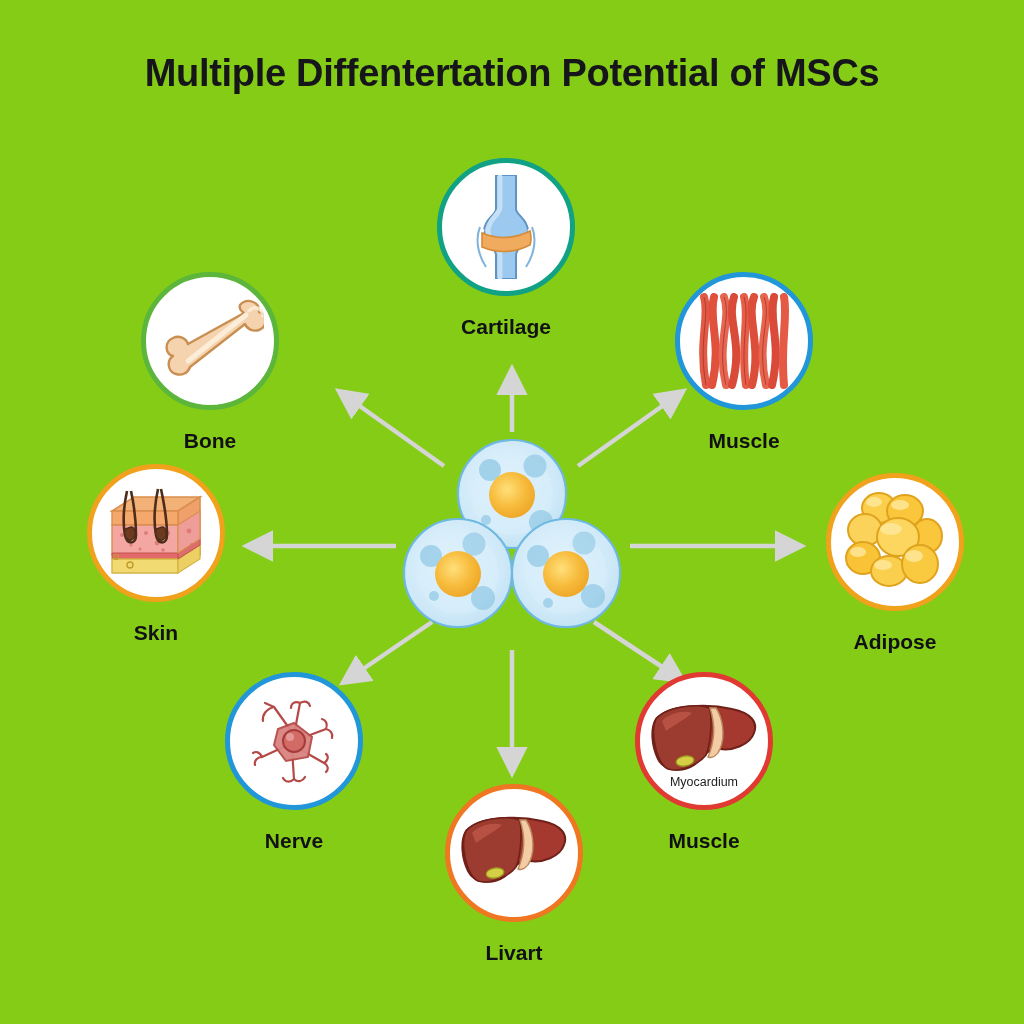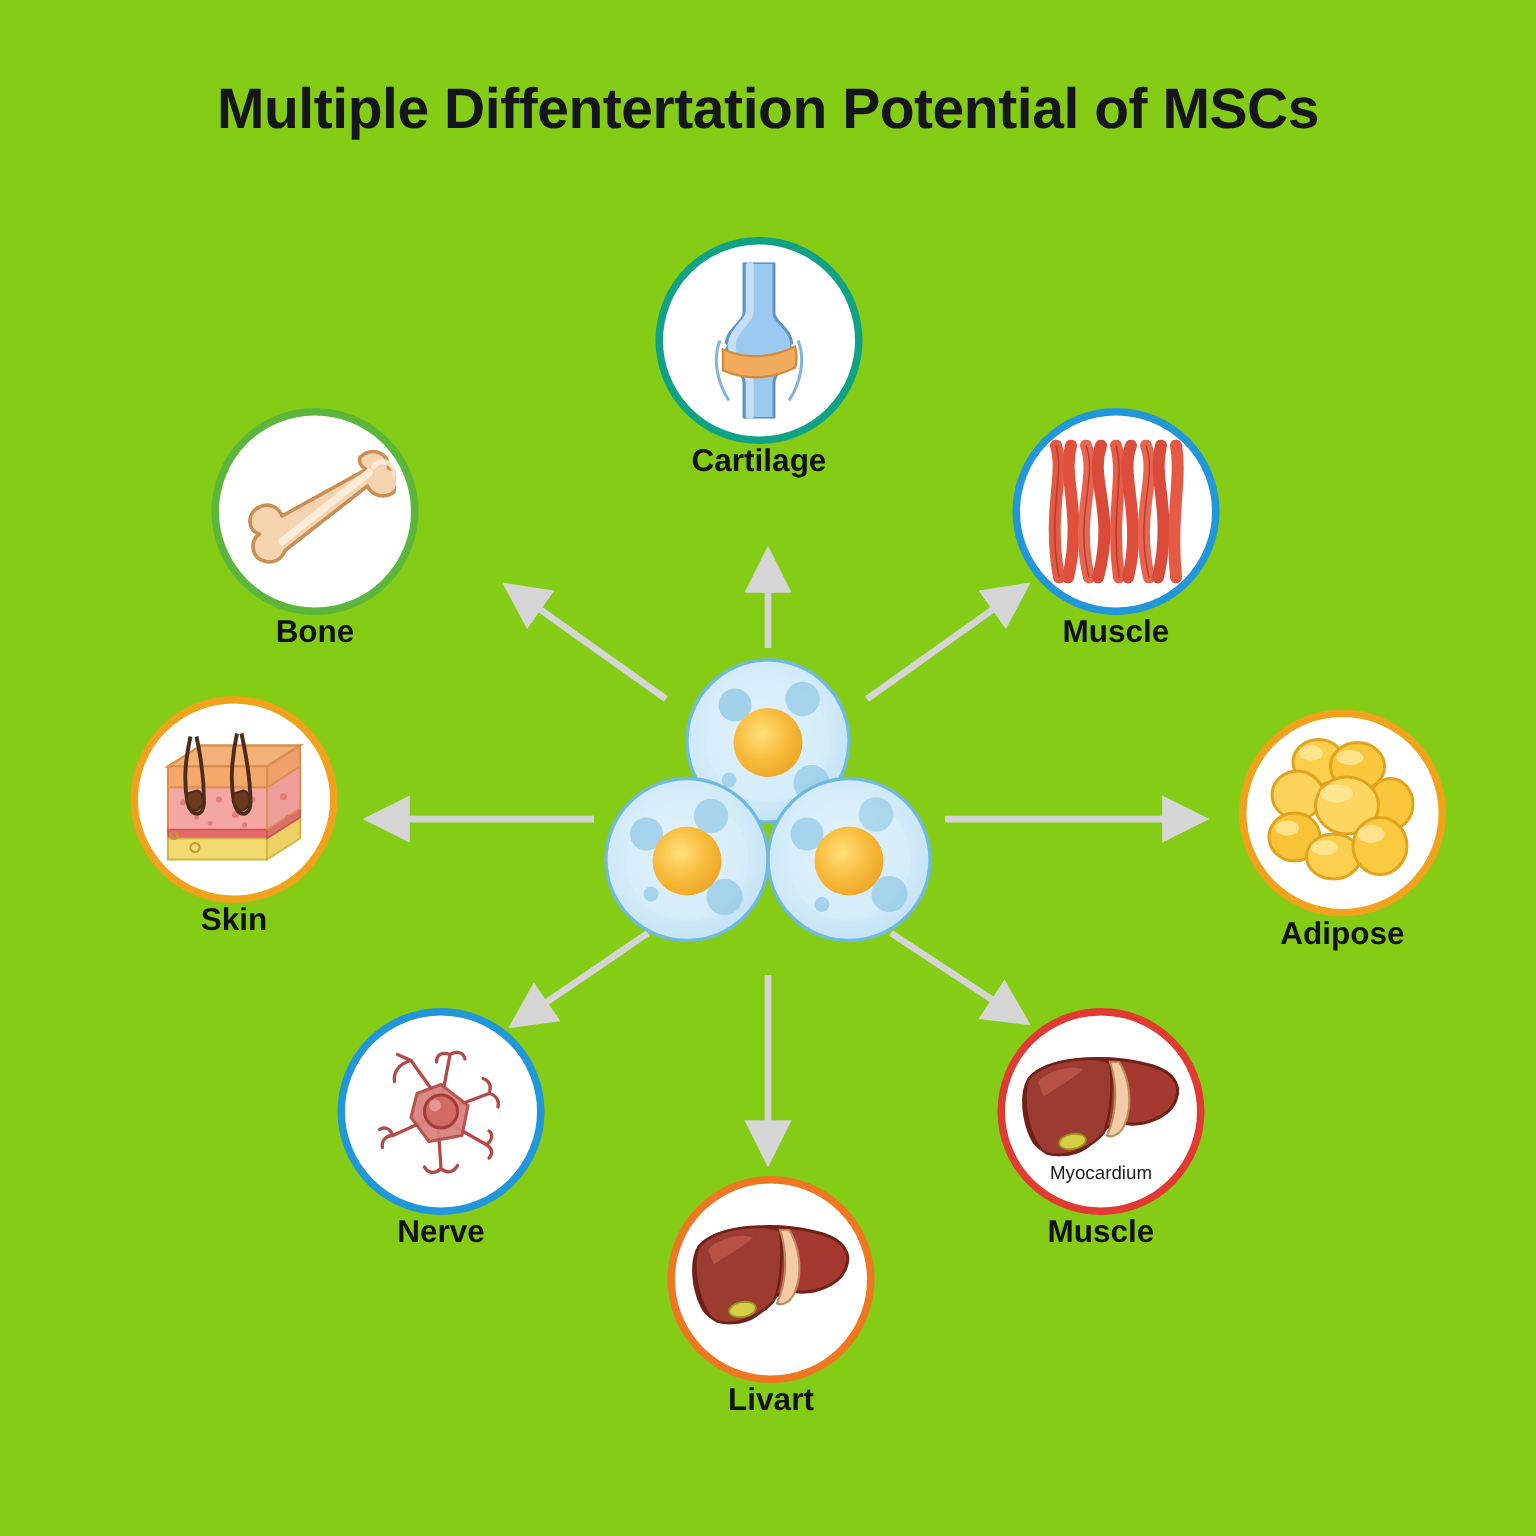--- a/index.html
+++ b/index.html
@@ -48,21 +48,21 @@
     background: #ffffff;
   }
   .disc-inner {
     position: absolute;
     inset: 0;
     display: flex;
     align-items: center;
     justify-content: center;
   }
   .node-label {
-    margin-top: 0;
+    margin-top: 19px;
     font-size: 21px;
     font-weight: bold;
     color: #111115;
   }
   .inner-caption {
     position: absolute;
     left: 0;
     right: 0;
     bottom: 16px;
     text-align: center;
@@ -223,21 +223,21 @@
             <ellipse cx="15" cy="60" rx="8" ry="5"></ellipse>
             <ellipse cx="40" cy="73" rx="9" ry="5"></ellipse>
             <ellipse cx="71" cy="64" rx="9" ry="6"></ellipse>
           </g>
         </svg>
       </div>
     </div>
     <div class="node-label">Adipose</div>
   </div>
 
-  <div class="node" style="left:634px;top:672px;">
+  <div class="node" style="left:604px;top:672px;">
     <div class="disc" style="border-color: rgb(224, 58, 50);">
       <div class="disc-inner">
         <svg width="112" height="80" viewBox="0 0 112 80" class="icon-svg">
           <path d="M8 18 C20 4 58 2 84 8 C104 12 110 22 106 32 C102 44 84 50 72 48 C60 46 56 56 46 64 C34 72 16 70 10 58 C4 46 2 28 8 18 Z" fill="#a6392f" stroke="#6f2018" stroke-width="2"></path>
           <path d="M8 18 C20 4 56 2 62 8 C64 20 63 42 58 54 C52 62 34 72 20 68 C8 62 2 30 8 18 Z" fill="#9c3b30" stroke="#6f2018" stroke-width="1.6"></path>
           <path d="M62 7 C67 22 67 40 60 56 C64 58 70 54 72 48 C78 34 74 16 68 7 Z" fill="#f3cba5" stroke="#b98a5e" stroke-width="1.4"></path>
           <path d="M14 20 C22 12 36 9 44 12 C38 18 26 24 18 30 Z" fill="#c05a4b" opacity="0.75"></path>
           <ellipse cx="37" cy="60" rx="9" ry="5" fill="#d4cf45" stroke="#9a941f" stroke-width="1.2" transform="rotate(-10 37 60)"></ellipse>
         </svg>
       </div>

